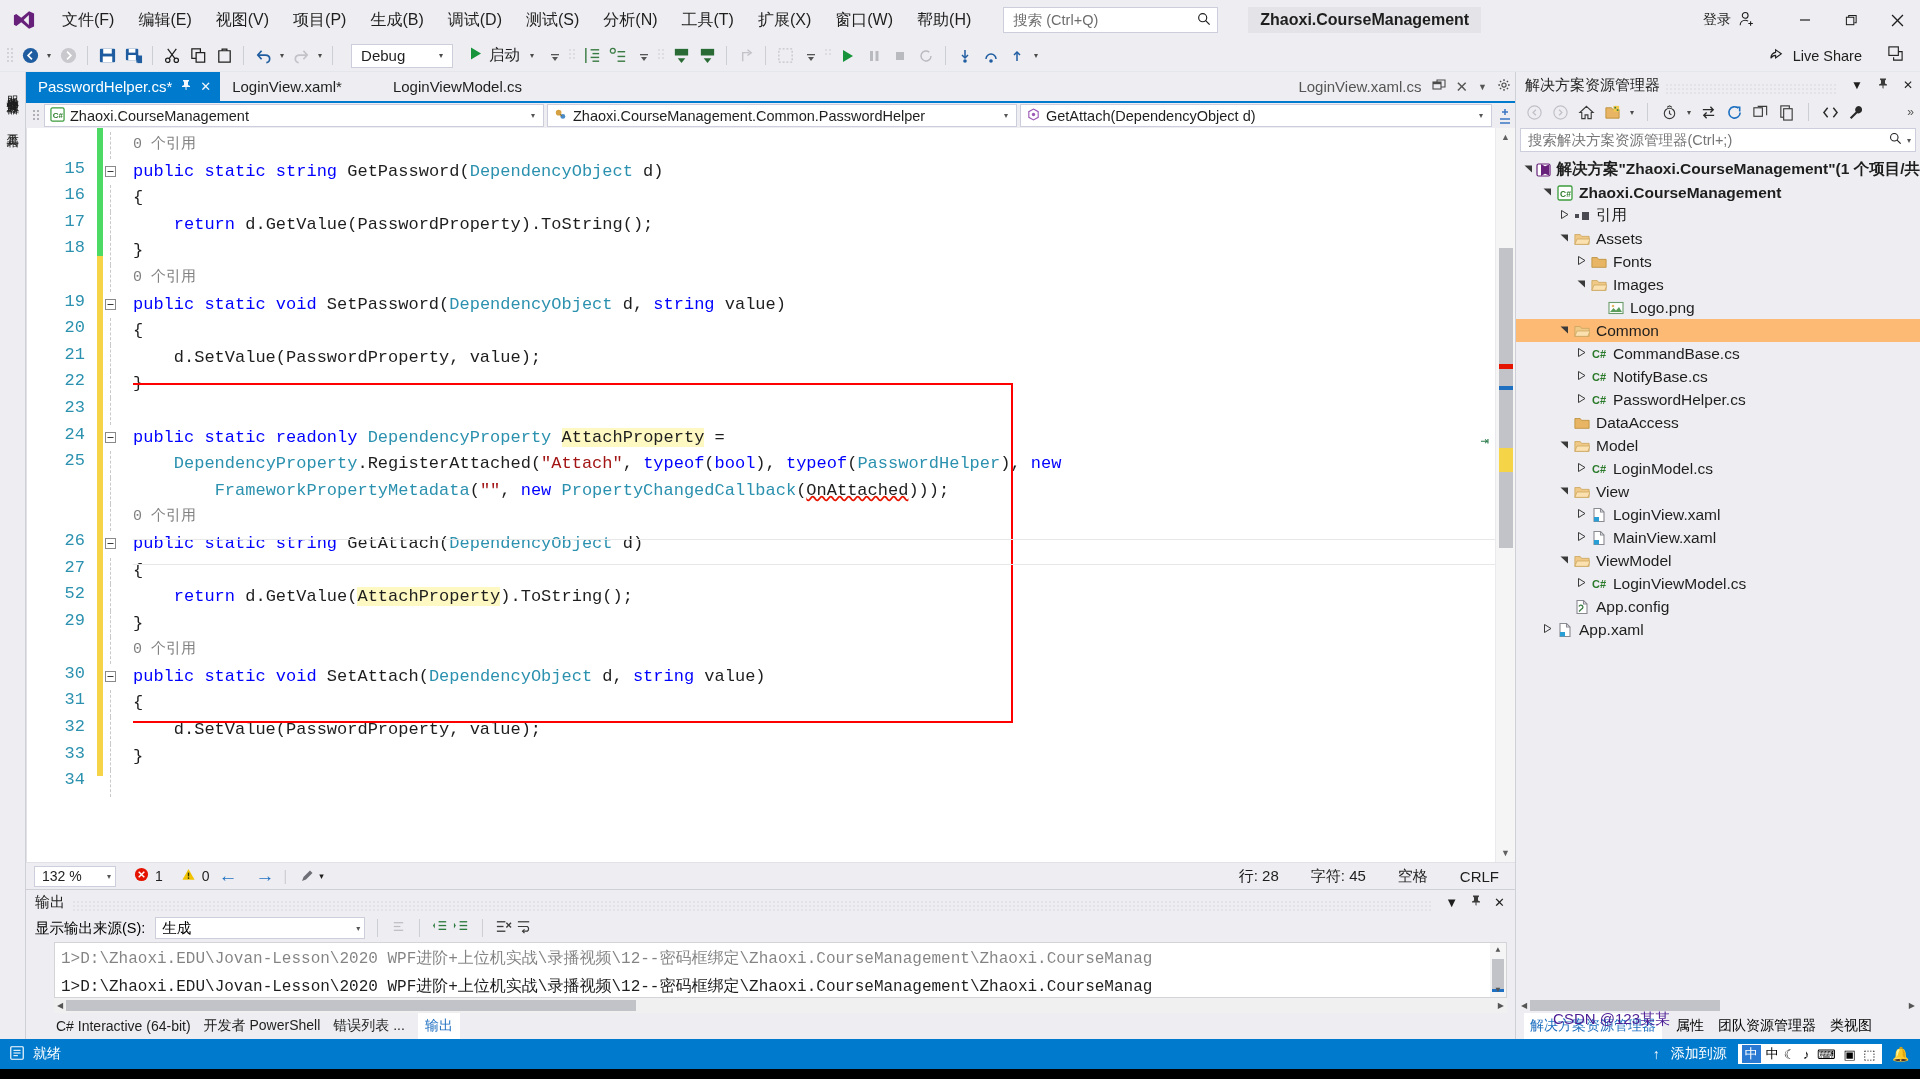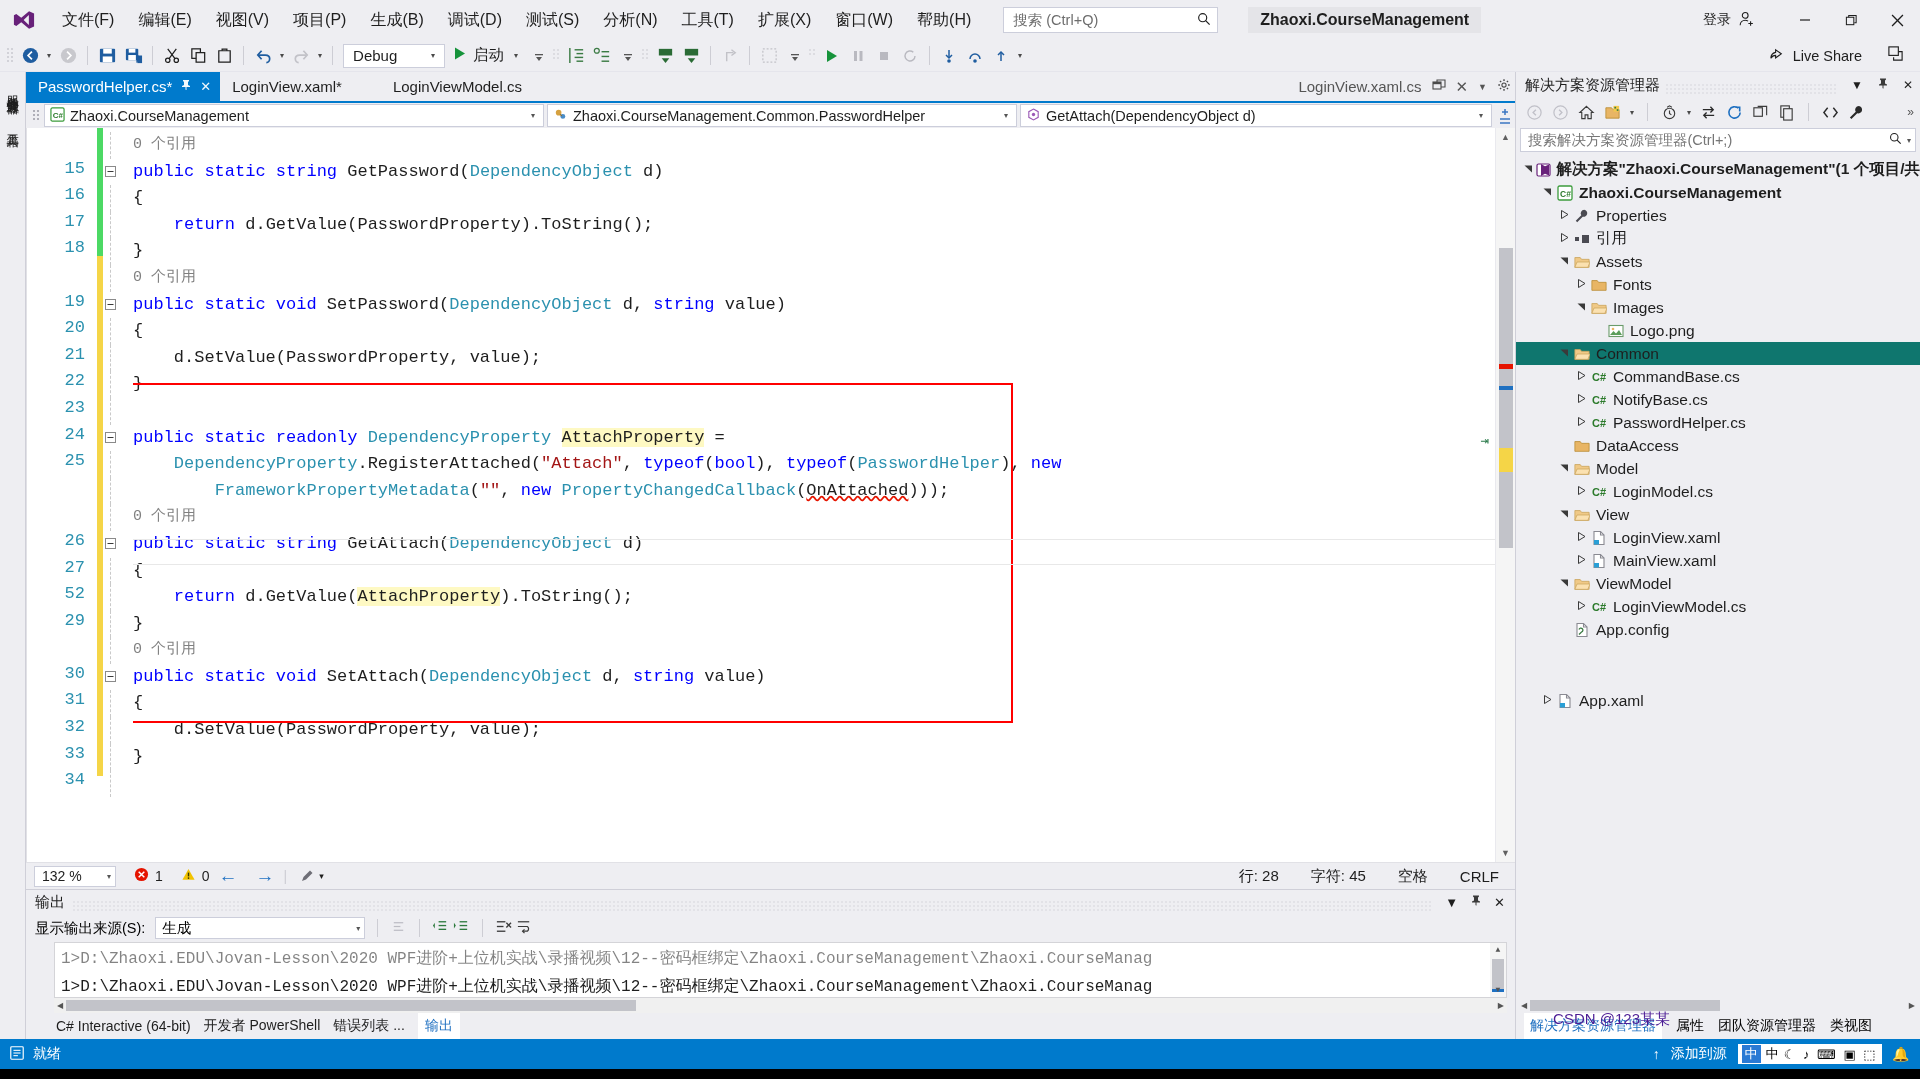--- a/index.html
+++ b/index.html
@@ -61,21 +61,21 @@
     padding-left: 6px; position: relative;
     border-bottom: 1px solid #e5e5ec;
   }
   .grip { width:8px; height:18px; opacity:.45; margin-right:3px; }
   .tb-sep { width:1px; height:19px; background:#cdcdd4; margin: 0 6px; }
   .tb-btn { height:26px; min-width:26px; display:flex; align-items:center; justify-content:center; padding:0 3px; }
   .tb-caret { font-size:8px; color:#4a4a4a; padding:0 4px; }
   .combo {
     height: 24px; width: 102px; border:1px solid #cccedb; background:#fff;
     display:flex; align-items:center; justify-content:space-between;
-    padding: 0 5px 0 9px; font-size:15px; color:#1e1e1e; margin:0 4px;
+    padding: 0 5px 0 9px; font-size:15px; color:#1e1e1e; margin:0 12px;
   }
   .start-btn { display:flex; align-items:center; gap:6px; font-size:15.5px; color:#1e1e1e; padding:0 4px; }
   .live-share {
     position:absolute; right: 58px; display:flex; align-items:center; gap:7px;
     font-size:14.5px; color:#1e1e1e;
   }
   .pin-right { position:absolute; right: 16px; }
 
   
   .body-row { flex:1; display:flex; min-height:0; }
@@ -207,21 +207,21 @@
   .rp-title .dots { flex:1; margin:0 6px; opacity:.5; height:10px;}
   .rp-title .ic { padding:0 7px; font-size:12px; }
   .rp-toolbar { height:28px; display:flex; align-items:center; padding-left:6px; gap:1px; }
   .rp-tb { width:25px; height:24px; display:flex; align-items:center; justify-content:center; }
   .rp-search {
     height:24px; margin: 2px 4px 3px 4px; background:#fff; border:1px solid #cccedb;
     display:flex; align-items:center; padding: 0 4px 0 7px; font-size:14.5px; color:#767676;
   }
   .rp-tree { flex:1; overflow:hidden; background:#eeeef2; padding-top:3px; font-size:15.5px; color:#1e1e1e; }
   .tnode { height:23px; display:flex; align-items:center; white-space:nowrap; }
-  .tnode.sel { background:#0f766e; }
+  .tnode.sel { background:#fdba74; }
   .tnode .exp { width:16px; text-align:center; font-size:9px; color:#4a4a4a; }
   .tnode .ico { width:20px; display:flex; align-items:center; justify-content:center; }
   .tnode .lbl { padding-left:4px; }
   .tnode.bold .lbl { font-weight:bold; }
   .rp-hscroll { height:15px; background:#eeeef2; display:flex; align-items:center; padding:0 2px; }
   .rp-tabs { height:26px; display:flex; align-items:center; gap:14px; padding-left:8px; font-size:14px; }
   .rp-tab.active { background:#fff; color:#1f70c1; padding:4px 6px; }
 
   
   .statusbar {
@@ -1050,31 +1050,20 @@
                 <text x="3" y="11.6" font-size="8.5" font-family="Liberation Sans, sans-serif" fill="#2b7a2b" font-weight="bold">C#</text>
               </svg>
             </span>
             <span class="lbl">Zhaoxi.CourseManagement</span>
           </div>
           <div class="tnode" style="padding-left: 40px;">
             <span class="exp"><svg width="9" height="9" viewBox="0 0 9 9">
                 <path d="M1.5 0.5 8 4.5 1.5 8.5z" fill="none" stroke="#3a3a3a" stroke-width="1"></path>
               </svg></span>
             <span class="ico">
-              <svg width="16" height="16" viewBox="0 0 18 18">
-                <path d="M11.5 2a4 4 0 0 0-3.3 6.2L2 14.4 3.6 16l6.2-6.2A4 4 0 1 0 11.5 2z" fill="#4a4a52"></path>
-              </svg>
-            </span>
-            <span class="lbl">Properties</span>
-          </div>
-          <div class="tnode" style="padding-left: 40px;">
-            <span class="exp"><svg width="9" height="9" viewBox="0 0 9 9">
-                <path d="M1.5 0.5 8 4.5 1.5 8.5z" fill="none" stroke="#3a3a3a" stroke-width="1"></path>
-              </svg></span>
-            <span class="ico">
               <svg width="16" height="16" viewBox="0 0 16 16">
                 <rect x="1" y="6" width="4" height="4" fill="#4a4a52"></rect>
                 <rect x="8" y="4" width="7" height="8" fill="#4a4a52"></rect>
               </svg>
             </span>
             <span class="lbl">引用</span>
           </div>
           <div class="tnode" style="padding-left: 40px;">
             <span class="exp"><svg width="9" height="9" viewBox="0 0 9 9">
                 <path d="M0.5 1.5 8 1.5 8 8.5z" fill="#3a3a3a"></path>
@@ -1263,21 +1252,21 @@
             <span class="exp"></span>
             <span class="ico">
               <svg width="16" height="16" viewBox="0 0 16 16">
                 <path d="M3 1.5h6.5L13 5v9.5H3z" fill="#fff" stroke="#8a8a92" stroke-width="1.1"></path>
                 <path d="M9.5 1.5V5H13" fill="none" stroke="#8a8a92" stroke-width="1.1"></path>
                 <path d="M5 7.5a2 2 0 1 1 2.5 2.5L5 12.5" fill="none" stroke="#3a7a43" stroke-width="1.3"></path>
               </svg>
             </span>
             <span class="lbl">App.config</span>
           </div>
-          <div class="tnode" style="padding-left: 23px; margin-top: 48px;">
+          <div class="tnode" style="padding-left: 23px;">
             <span class="exp"><svg width="9" height="9" viewBox="0 0 9 9">
                 <path d="M1.5 0.5 8 4.5 1.5 8.5z" fill="none" stroke="#3a3a3a" stroke-width="1"></path>
               </svg></span>
             <span class="ico">
               <svg width="16" height="16" viewBox="0 0 16 16">
                 <path d="M3 1.5h6.5L13 5v9.5H3z" fill="#fff" stroke="#8a8a92" stroke-width="1.1"></path>
                 <path d="M9.5 1.5V5H13" fill="none" stroke="#8a8a92" stroke-width="1.1"></path>
                 <rect x="3" y="10" width="5" height="4.5" fill="#2a9fd6"></rect>
               </svg>
             </span>

